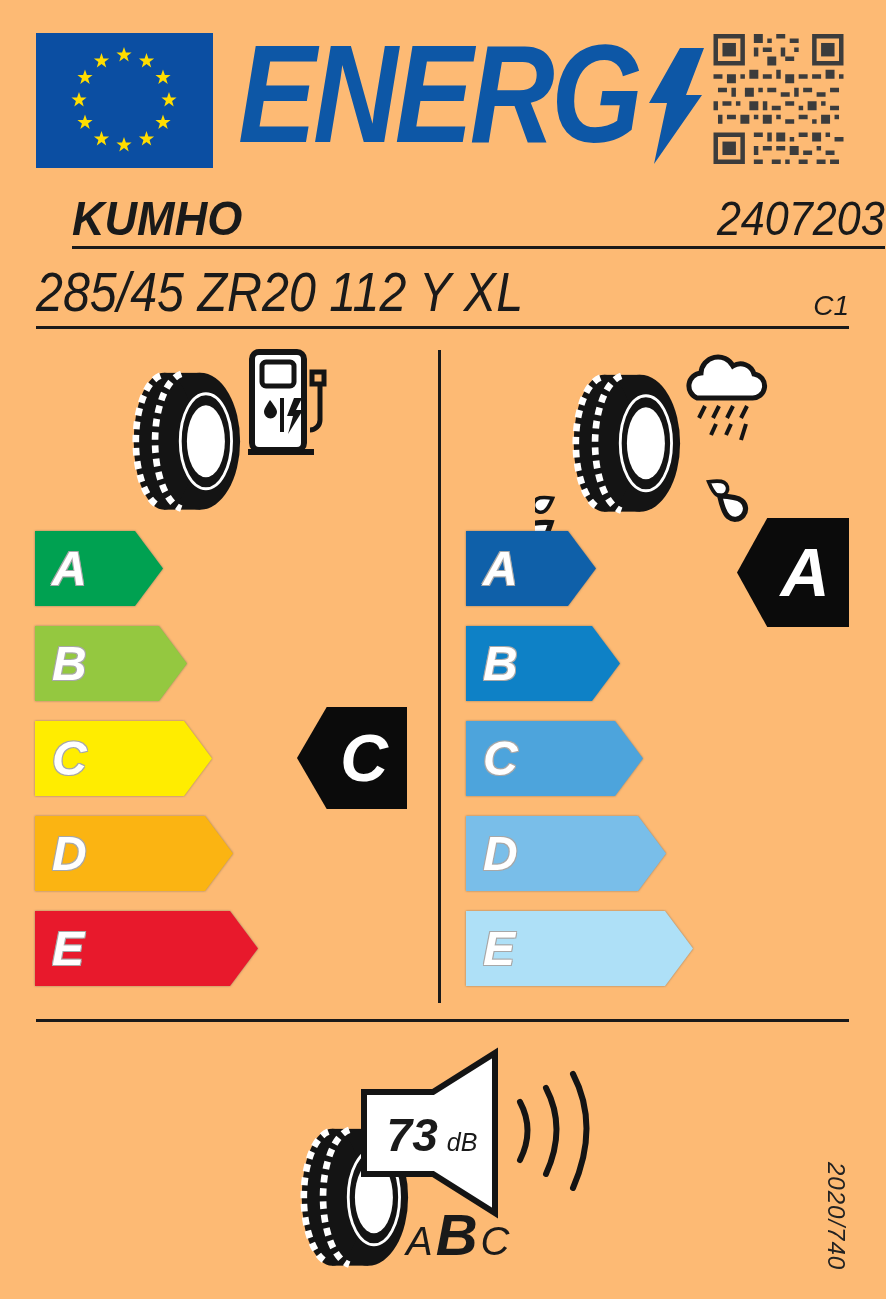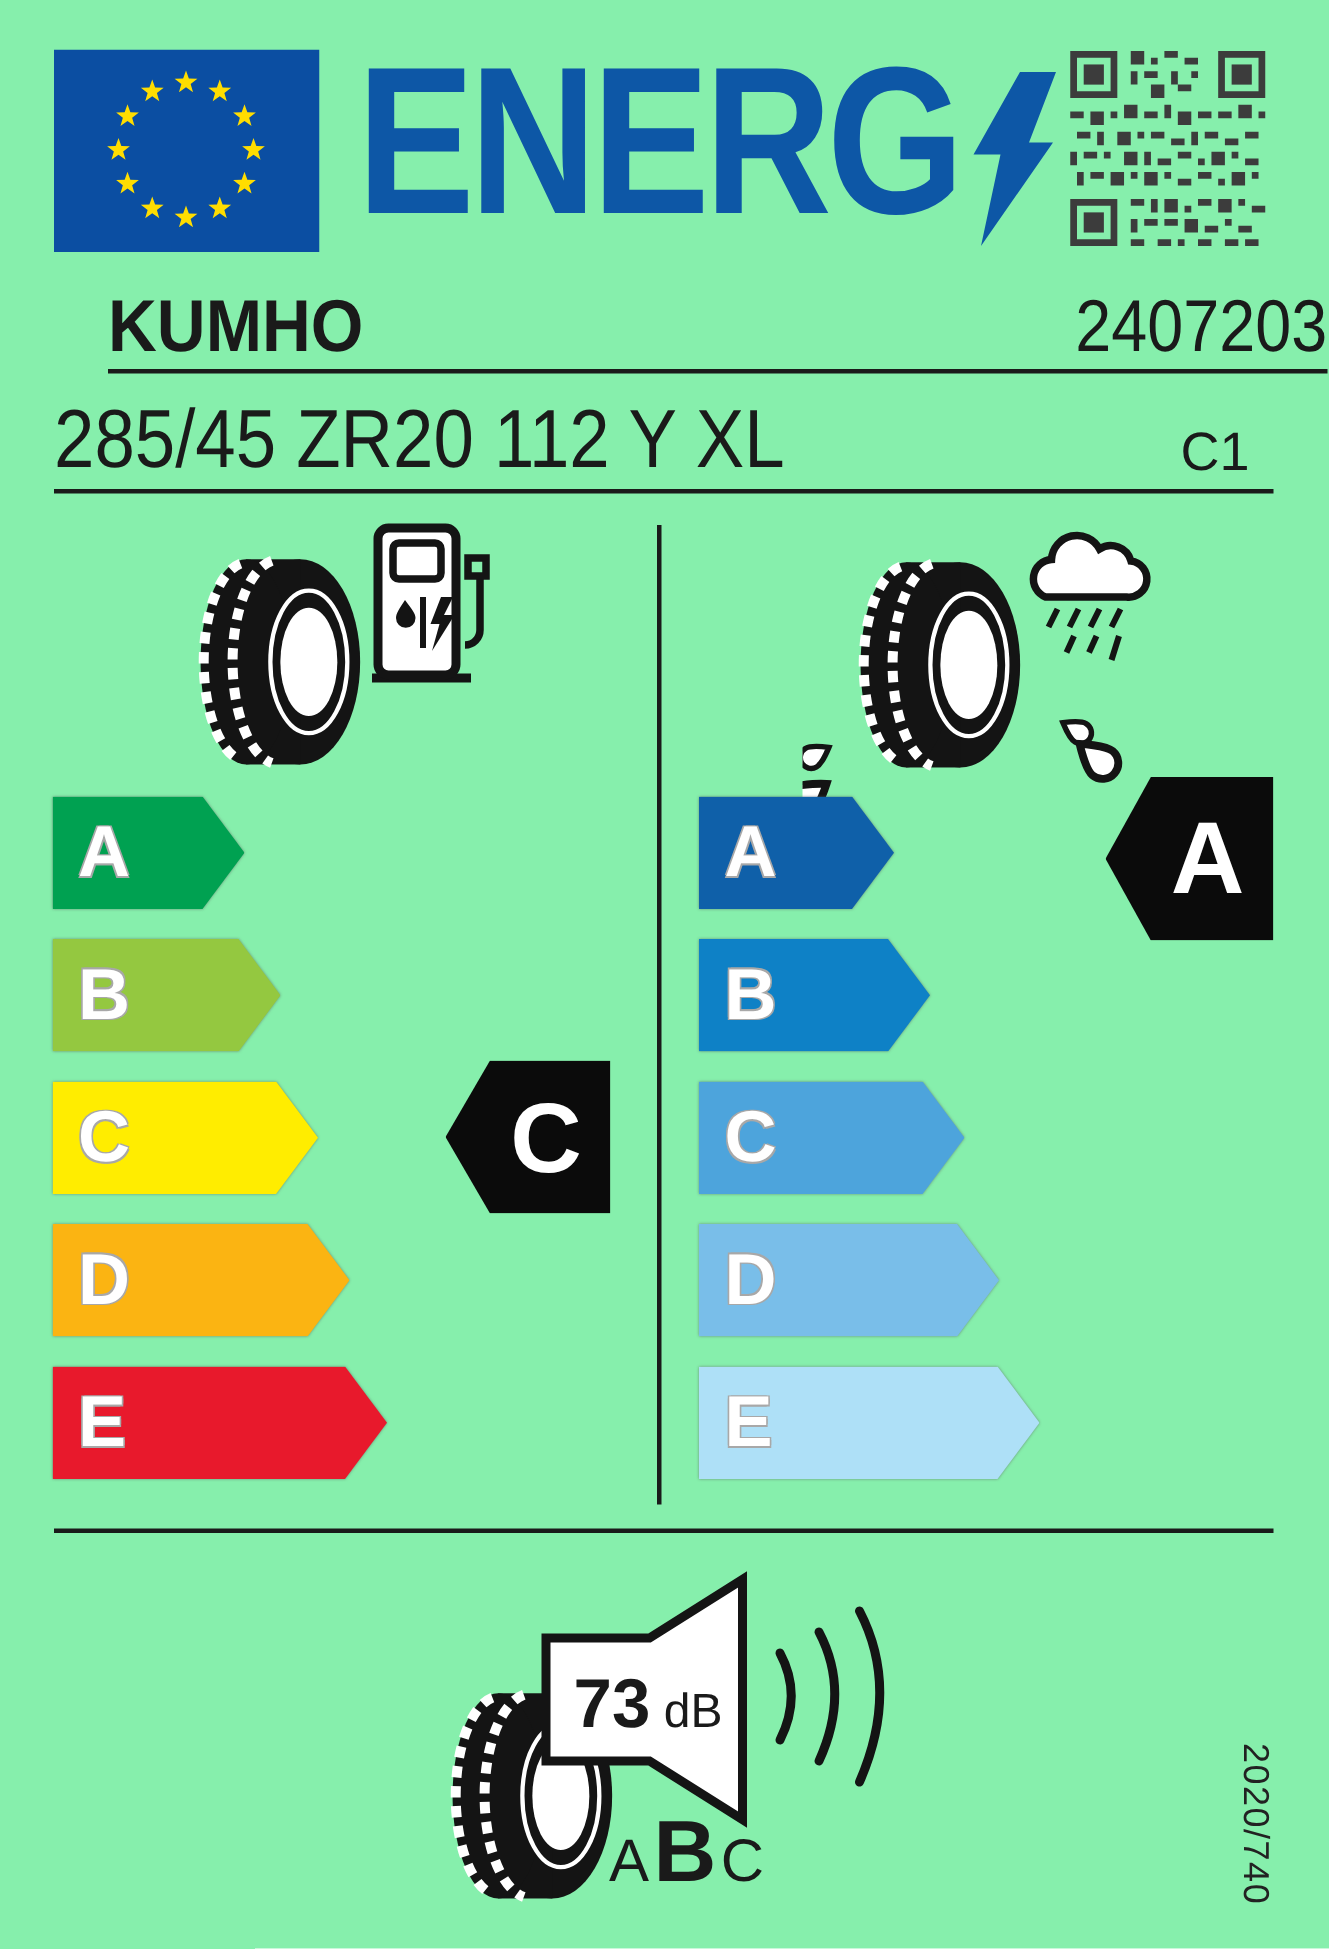--- a/index.html
+++ b/index.html
@@ -1,18 +1,18 @@
 <!DOCTYPE html>
 <html><head>
 <meta charset="utf-8">
 <style>
   html,body{margin:0;padding:0;background:#fff;}
   #label{
-    position:relative; width:886px; height:1299px; background:#86efac;
-    font-family:"Liberation Sans", sans-serif; color:#1a1a1a; overflow:hidden;
+    position:relative; width:886px; height:1299px; background:#fdba74;
+    font-family:"Liberation Sans", sans-serif; color:#1a1a1a; overflow:hidden;font-style:italic;
   }
   .abs{position:absolute;}
 
   
   #flag-svg{left:36px; top:33px;}
   #energ-text{
     left:238px; top:24px; font-size:140px; font-weight:900; letter-spacing:-4px;
     line-height:140px; transform:scaleX(0.84); transform-origin:left top; white-space:nowrap;
   }
   #bolt-svg{left:646px; top:48px;}
@@ -21,21 +21,21 @@
   
   .rule-row{left:36px; width:813px; border-bottom:3px solid #1a1a1a;}
   #brand-row{top:188px; height:58px;margin-left:36px;}
   #size-row{top:252px; height:74px;}
   .brand-text{position:absolute; left:0; bottom:0; font-size:49px; font-weight:bold;
     transform:scaleX(0.92); transform-origin:left bottom; white-space:nowrap;}
   .art-number{position:absolute; right:0; bottom:0; font-size:49px;
     transform:scaleX(0.88); transform-origin:right bottom; white-space:nowrap;}
   .size-text{position:absolute; left:0; bottom:2px; font-size:55px;
     transform:scaleX(0.88); transform-origin:left bottom; white-space:nowrap;}
-  .class-text{position:absolute; right:16px; bottom:4px; font-size:36px; white-space:nowrap;}
+  .class-text{position:absolute; right:0; bottom:4px; font-size:28px; white-space:nowrap;}
 
   
   #v-divider{left:438px; top:350px; width:3px; height:653px; background:#1a1a1a;}
   #fuel-icon-svg{left:122px; top:348px;}
   #wet-icon-svg{left:535px; top:346px;}
 
   
   .scale{filter:drop-shadow(0 0 1px rgba(90,90,90,0.65));}
   #fuel-scale{left:35px; top:531px;}
   #wet-scale{left:466px; top:531px;}
@@ -54,21 +54,21 @@
     color:#fff; font-weight:bold; text-align:center; box-sizing:border-box;
   }
   #fuel-rating{left:297px; top:707px; width:110px; height:102px; font-size:66px; line-height:102px; padding-left:24px;}
   #wet-rating{left:737px; top:518px; width:112px; height:109px; font-size:68px; line-height:109px; padding-left:24px;}
 
   
   #bottom-rule{left:36px; top:1019px; width:813px; border-top:3px solid #1a1a1a; height:0;}
   #noise-svg{left:288px; top:1038px;}
   #db-text{left:366px; top:1108px; width:132px; display:flex; align-items:baseline; justify-content:center; gap:9px; white-space:nowrap;}
   #db-value{font-size:46px; font-weight:bold;}
-  #db-unit{font-size:32px;}
+  #db-unit{font-size:25px;}
   #noise-classes{left:406px; top:1206px; display:flex; align-items:baseline;}
   .nclass{font-size:40px; line-height:1;}
   .nclass.active{font-size:58px; font-weight:bold; margin:0 3px;}
   #regulation-text{
     left:822px; top:1162px; writing-mode:vertical-rl; font-size:24px; letter-spacing:1px; color:#222; white-space:nowrap;
   }
 </style>
 </head>
 <body>
 

